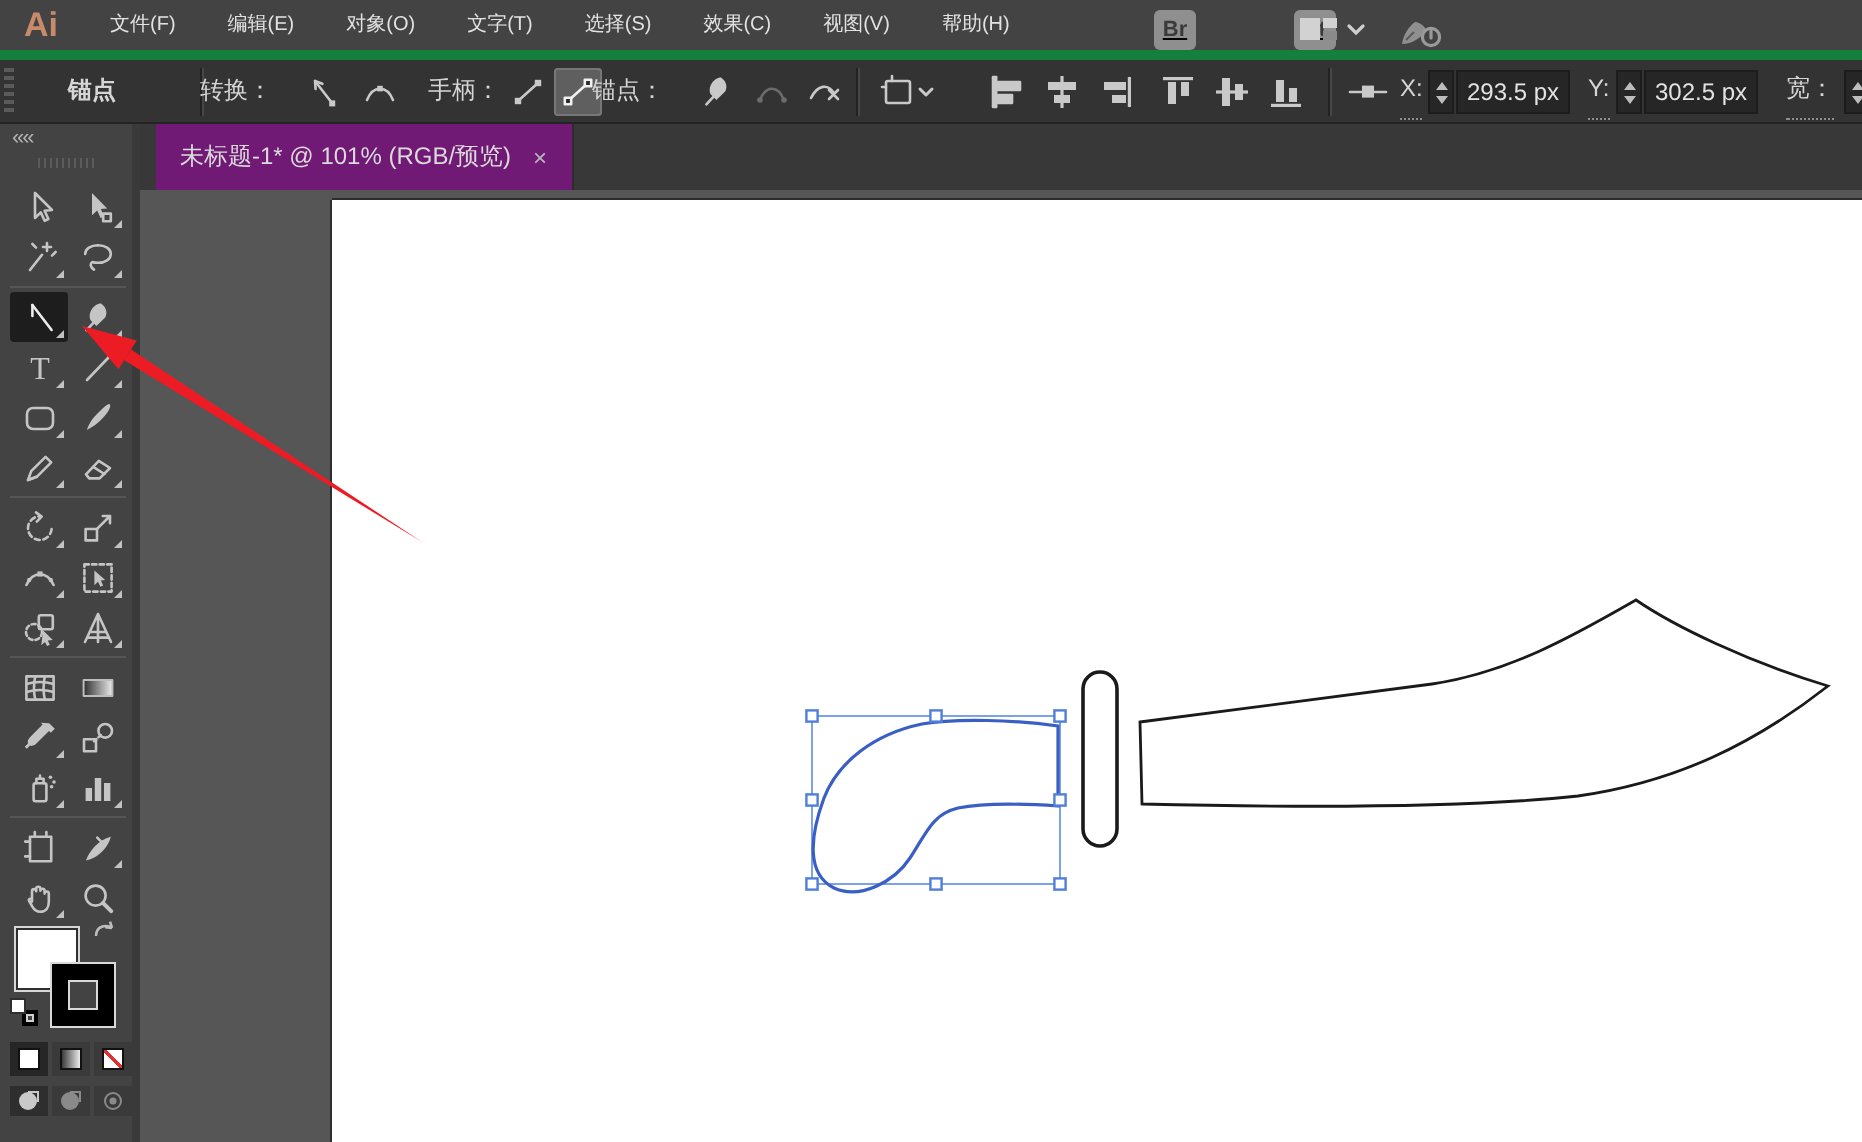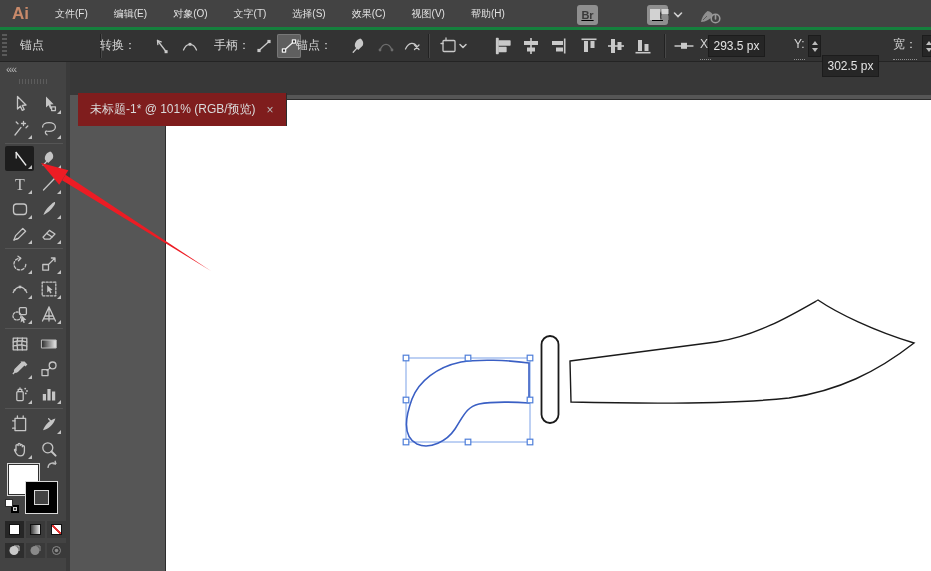--- a/index.html
+++ b/index.html
@@ -1,20 +1,20 @@
 <!DOCTYPE html>
 <html><head>
 <meta charset="utf-8">
 <style>
   * { margin:0; padding:0; box-sizing:border-box; }
   html,body { width:931px; height:571px; overflow:hidden; background:#434343;
     font-family:"Liberation Sans","DejaVu Sans",sans-serif; }
   
   #menubar { position:absolute; left:0; top:0; width:931px; height:30px;
-    background:#434343; border-bottom:3px solid #15803d; display:flex; align-items:center; z-index:10;}
+    background:#434343; border-bottom:5px solid #15803d; display:flex; align-items:center; z-index:10;}
   #ai-logo { font-weight:bold; font-size:17px; color:#c98a6a; padding:0 13px 0 12px; letter-spacing:0; }
   .menu-item { font-size:10px; color:#e2e2e2; padding:0 13px; line-height:30px; cursor:default; }
   .mb-right { position:absolute; top:0; height:30px; display:flex; align-items:center;text-decoration:underline; }
   .sq-btn { width:21px; height:20px; background:#8f8f8f; color:#3a3a3a; border-radius:3px;
     font-size:11px; font-weight:bold; display:flex; align-items:center; justify-content:center; }
   
   #controlbar { position:absolute; left:0; top:30px; width:931px; height:32px;
     background:#333333; border-bottom:1px solid #242424; z-index:10; }
   #controlbar .grip { position:absolute; left:2px; top:4px; width:5px; height:24px;
     background:repeating-linear-gradient(180deg,#5a5a5a 0 2px,transparent 2px 4px); }
@@ -31,22 +31,22 @@
   .stepper { position:absolute; top:5px; width:13px; height:22px; background:#262626;
     border:1px solid #1c1c1c; display:flex; flex-direction:column; align-items:center; justify-content:center; gap:3px; }
   .stepper i { width:0; height:0; border-left:3.5px solid transparent; border-right:3.5px solid transparent; }
   .stepper .up { border-bottom:4px solid #bdbdbd; }
   .stepper .dn { border-top:4px solid #bdbdbd; }
   .cb-field { position:absolute; top:5px; width:57px; height:22px; background:#262626;
     border:1px solid #1c1c1c; color:#e3e3e3; font-size:12px; text-align:center;
     font-family:"Liberation Sans","DejaVu Sans",sans-serif; }
   
   #tabbar { position:absolute; left:70px; top:62px; width:861px; height:33px; background:#383838; z-index:9; }
-  #doc-tab { position:absolute; left:8px; top:0; height:33px; background:#7f1d1d;
-    display:flex; align-items:center; padding:0 12px; border-right:1px solid #2c2c2c;margin-top:31px; }
+  #doc-tab { position:absolute; left:8px; top:0; height:33px; background:#701a75;
+    display:flex; align-items:center; padding:0 12px; border-right:1px solid #2c2c2c; }
   #doc-tab .title { font-size:12px; color:#dadada; white-space:nowrap; }
   #doc-tab .close { font-size:12px; color:#b9b9b9; margin-left:11px; }
   
   #toolpanel { position:absolute; left:0; top:62px; width:66px; bottom:0; background:#434343; z-index:9; }
   #panel-gap { position:absolute; left:66px; top:62px; width:4px; bottom:0; background:#3a3a3a; z-index:8; }
   #collapse { position:absolute; left:6px; top:1px; color:#b5b5b5; font-size:11px; letter-spacing:-1px; }
   #panel-grip { position:absolute; left:19px; top:17px; width:28px; height:5px;
     background:repeating-linear-gradient(90deg,#5c5c5c 0 1px,transparent 1px 3px); }
   #tools { position:absolute; left:5px; top:29px; width:58px; }
   .trow { display:flex; height:25px; }
@@ -132,21 +132,21 @@
       <path d="M5 18 C5.5 14 8 9.5 11.5 7 C14 7.3 16.5 9 17 11.2 C14.5 15 10 17.8 5 18 Z" fill="#8f8f8f"></path>
       <path d="M11 12 L7 16" stroke="#5a5a5a" stroke-width="1" fill="none"></path>
       <circle cx="19.5" cy="14.5" r="4.3" fill="#434343" stroke="#9a9a9a" stroke-width="1.6"></circle>
       <path d="M19.5 11.4 V15" stroke="#9a9a9a" stroke-width="1.6" stroke-linecap="round"></path>
     </svg>
   </div>
 </div>
 
 <div id="controlbar">
   <div class="grip"></div>
-  <span class="cb-label" style="left:20px;font-weight:normal">锚点</span>
+  <span class="cb-label" style="left:34px;font-weight:bold">锚点</span>
   <div class="cb-div" style="left:100px"></div>
   <span class="cb-label" style="left:100px">转换：</span>
   <div class="cbtn" style="left:149px">
     <svg width="20" height="20" viewBox="0 0 20 20">
         <path d="M15 15.5 L6.5 4.5"></path>
         <path d="M6.5 4.5 l.3 4 M6.5 4.5 l3.7 1.4"></path>
         <rect x="13.6" y="14.2" width="3" height="3" fill="currentColor" stroke="none"></rect>
       </svg>
   </div>
   <div class="cbtn" style="left:178px">
@@ -245,27 +245,27 @@
     <svg width="24" height="24" viewBox="0 0 24 24">
         <path d="M3 12 H21"></path>
         <rect x="9" y="8.8" width="6" height="6" fill="currentColor" stroke="none"></rect>
       </svg>
   </div>
   <span class="cb-label scrub" style="left:700px">X:</span>
   <div class="stepper" style="left:714px">
       <i class="up"></i>
       <i class="dn"></i>
     </div>
-  <input class="cb-field" style="left: 708px;" value="293.5 px">
+  <input class="cb-field" style="left: 728px;" value="293.5 px">
   <span class="cb-label scrub" style="left:794px">Y:</span>
   <div class="stepper" style="left:808px">
       <i class="up"></i>
       <i class="dn"></i>
     </div>
-  <input class="cb-field" style="left: 822px; margin-top: 20px;" value="302.5 px">
+  <input class="cb-field" style="left: 822px;" value="302.5 px">
   <span class="cb-label scrub" style="left:893px">宽：</span>
   <div class="stepper" style="left:922px">
       <i class="up"></i>
       <i class="dn"></i>
     </div>
 </div>
 
 <div id="tabbar">
   <div id="doc-tab">
     <span class="title">未标题-1* @ 101% (RGB/预览)</span>

